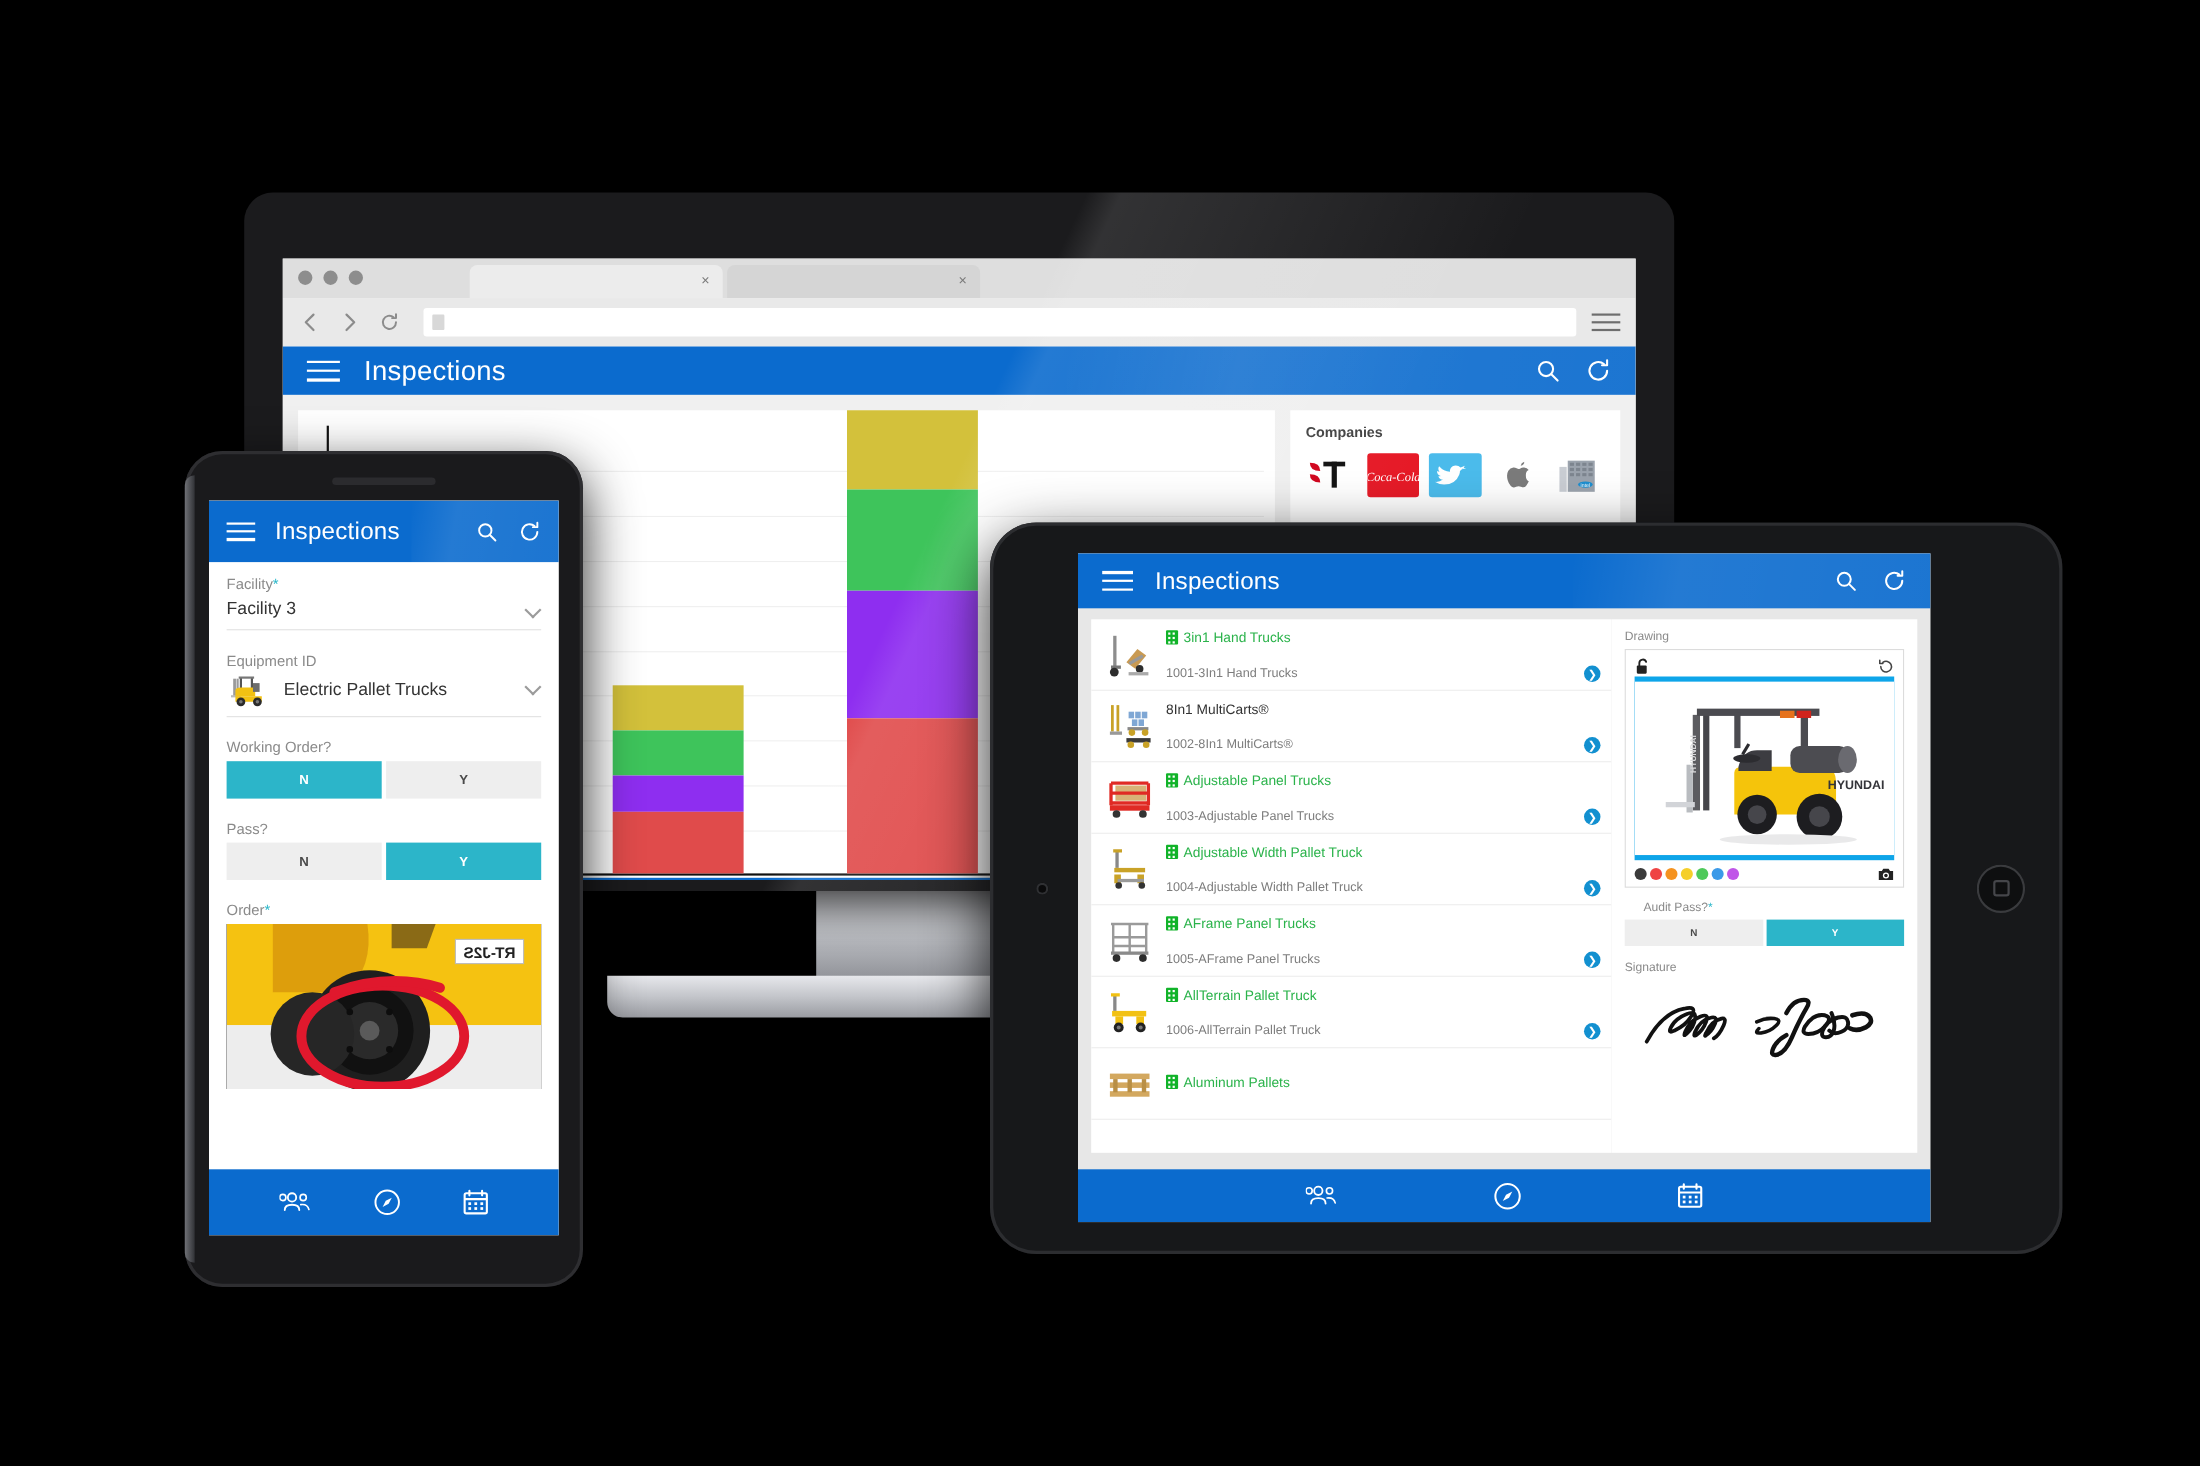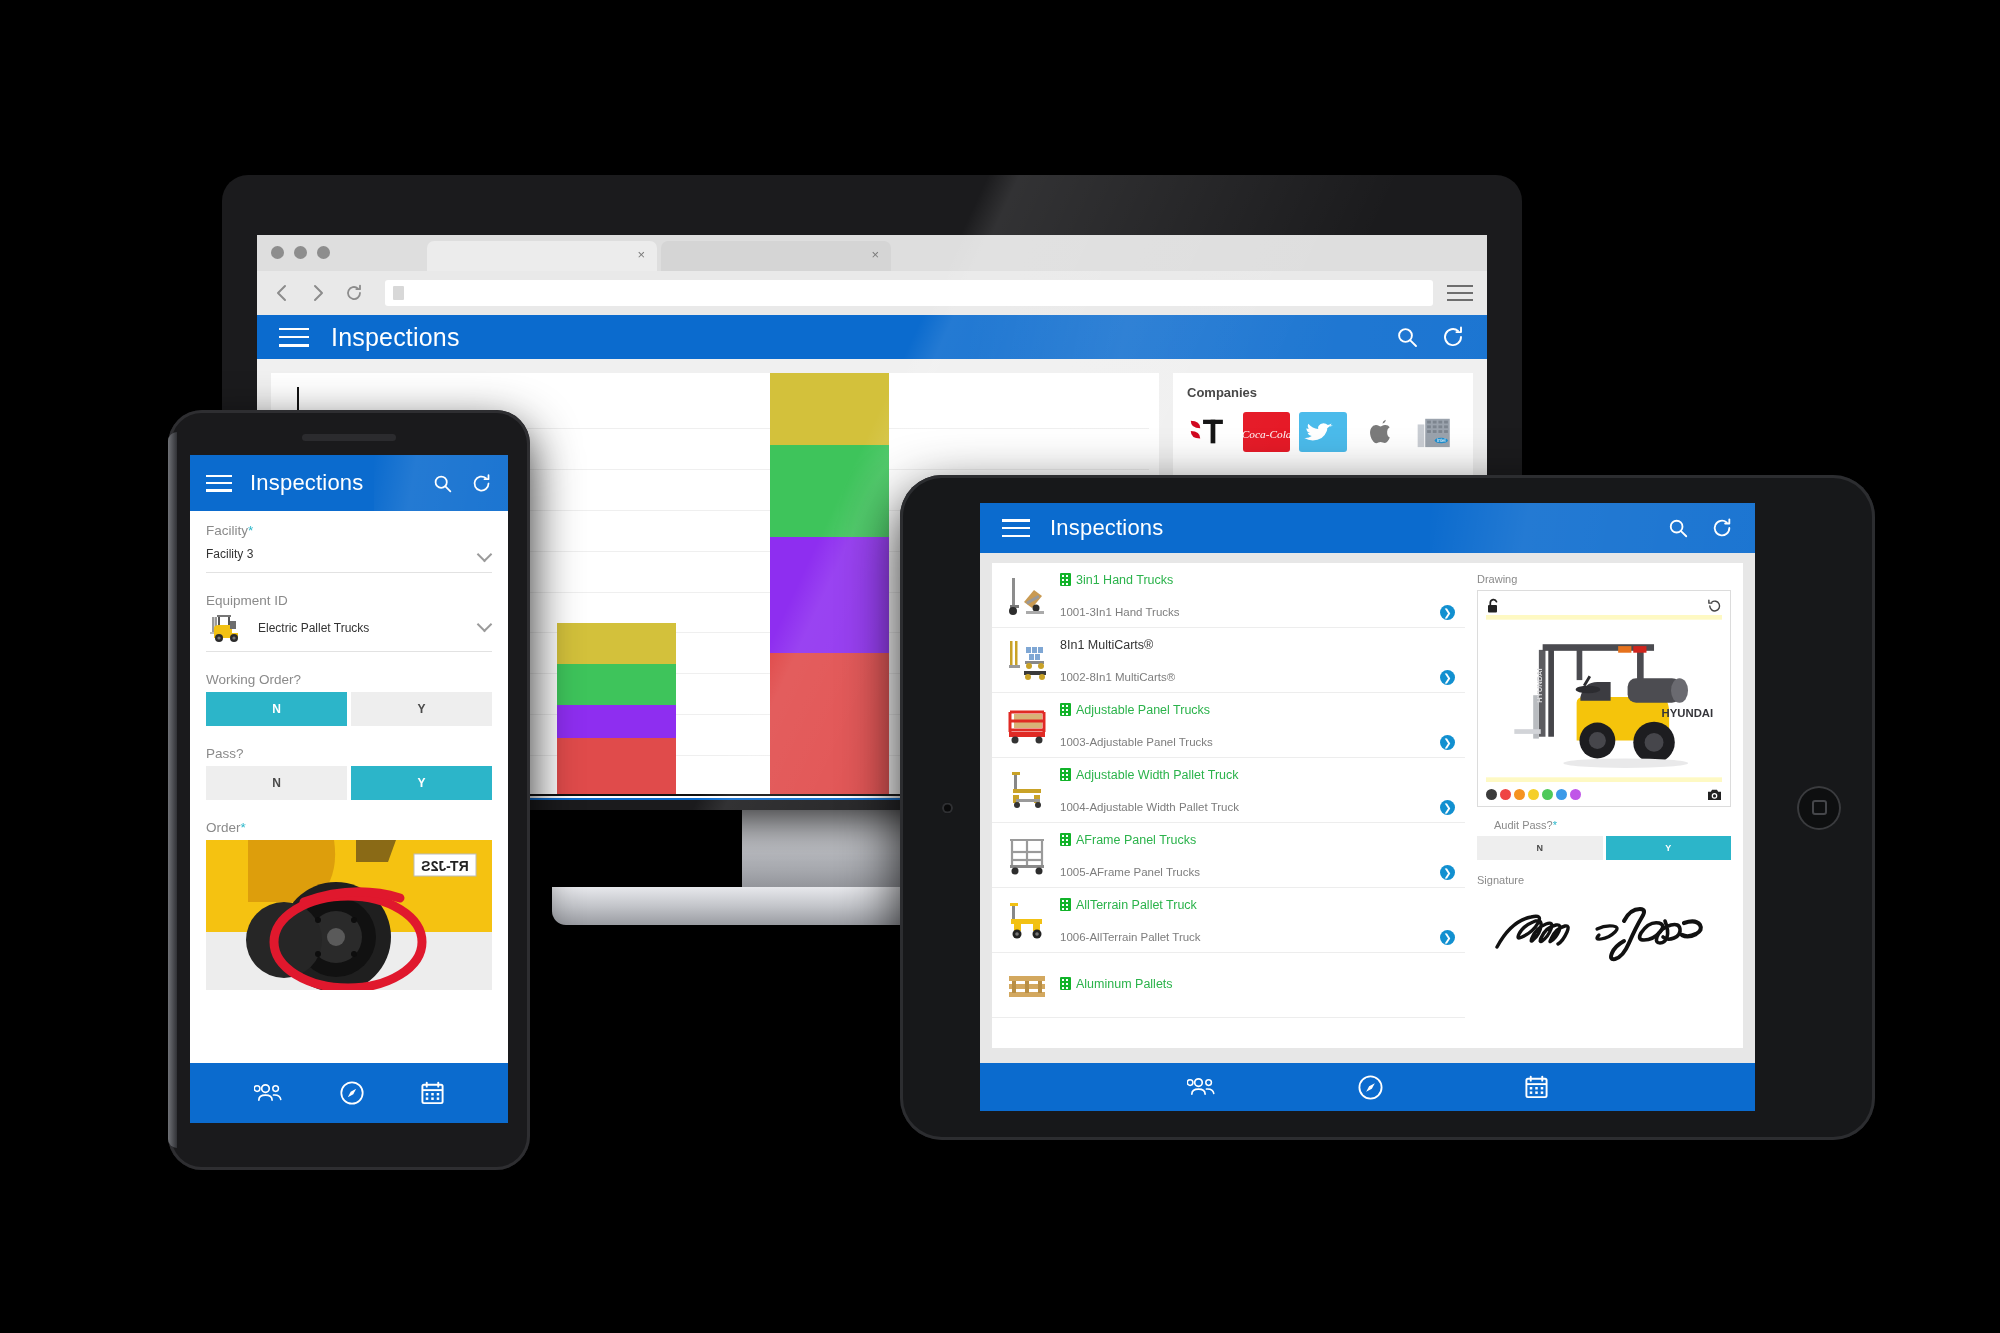--- a/index.html
+++ b/index.html
@@ -118,21 +118,21 @@
   .ph-appbar .ham i { height:2.5px; }
   .ph-appbar .title { font-size:22px; margin-left:18px; }
   .ph-appbar .actions { gap:18px; }
   .ph-form { padding:12px 16px 0 16px; }
   .fld-label { font-size:13.5px; color:#8a8a8a; margin-bottom:5px; }
   .fld-label .req { color:#2ab7ca; }
   .select-row {
     display:flex; align-items:center; border-bottom:1px solid #e2e2e2;
     padding-bottom:8px; position:relative; min-height:30px;
   }
-  .select-val { font-size:12px; color:#333; }
+  .select-val { font-size:16px; color:#333; }
   .chev { position:absolute; right:2px; top:6px; width:11px; height:11px;
     border-right:2px solid #9b9b9b; border-bottom:2px solid #9b9b9b; transform:rotate(45deg); }
   .fld-block { margin-bottom:20px; }
   .toggle { display:flex; gap:4px; }
   .toggle > div { flex:1; text-align:center; padding:10px 0; font-size:12px; font-weight:bold; color:#4a4a4a; }
   .toggle .on { background:#2cb5c9; color:#fff; }
   .toggle .off { background:#eeeeee; }
   .img-ph { width:100%; height:150px; position:relative; overflow:hidden; background:#141416; }
   .ph-bottombar {
     position:absolute; left:0; right:0; bottom:0; height:60px; background:#0b6bce;
@@ -171,21 +171,21 @@
   .bld-icon::before { content:''; position:absolute; left:2px; top:2px; width:2px; height:2px; background:#fff;
     box-shadow: 4px 0 0 #fff, 0 4px 0 #fff, 4px 4px 0 #fff, 0 8px 0 #fff, 4px 8px 0 #fff; }
   .li-sub { font-size:11.5px; color:#7d7d7d;margin-top:19px; }
   .li-arrow { position:absolute; right:10px; bottom:7px; width:15px; height:15px; border-radius:50%;
     background:#1290d0; color:#fff; font-size:10px; display:flex; align-items:center; justify-content:center; }
   .detail-card { width:278px; background:#fff; padding:10px 12px; }
   .dt-label { font-size:11px; color:#8a8a8a; margin-bottom:5px; }
   .dt-label .req { color:#2ab7ca; }
   .drawbox { border:1px solid #dcdcdc; padding:6px 8px 5px 8px; position:relative; }
   .draw-tools { display:flex; justify-content:space-between; align-items:center; height:18px; }
-  .draw-canvas { height:167px; position:relative; overflow:hidden; background:#fef9c3; }
+  .draw-canvas { height:167px; position:relative; overflow:hidden; background:#0ea5e9; }
   .palette { display:flex; gap:3px; align-items:center; margin-top:6px; }
   .swatch { width:11px; height:11px; border-radius:50%; }
   .cam-ic { margin-left:auto; }
   .dt-toggle { display:flex; gap:3px; margin-bottom:14px; }
   .dt-toggle > div { flex:1; text-align:center; padding:7px 0; font-size:9px; font-weight:bold; color:#4a4a4a; }
   .dt-toggle .on { background:#2cb5c9; color:#fff; }
   .dt-toggle .off { background:#eeeeee; }
   .sig-area { height:74px; position:relative; }
   .tb-bottombar {
     position:absolute; left:0; right:0; bottom:0; height:48px; background:#0b6bce;

